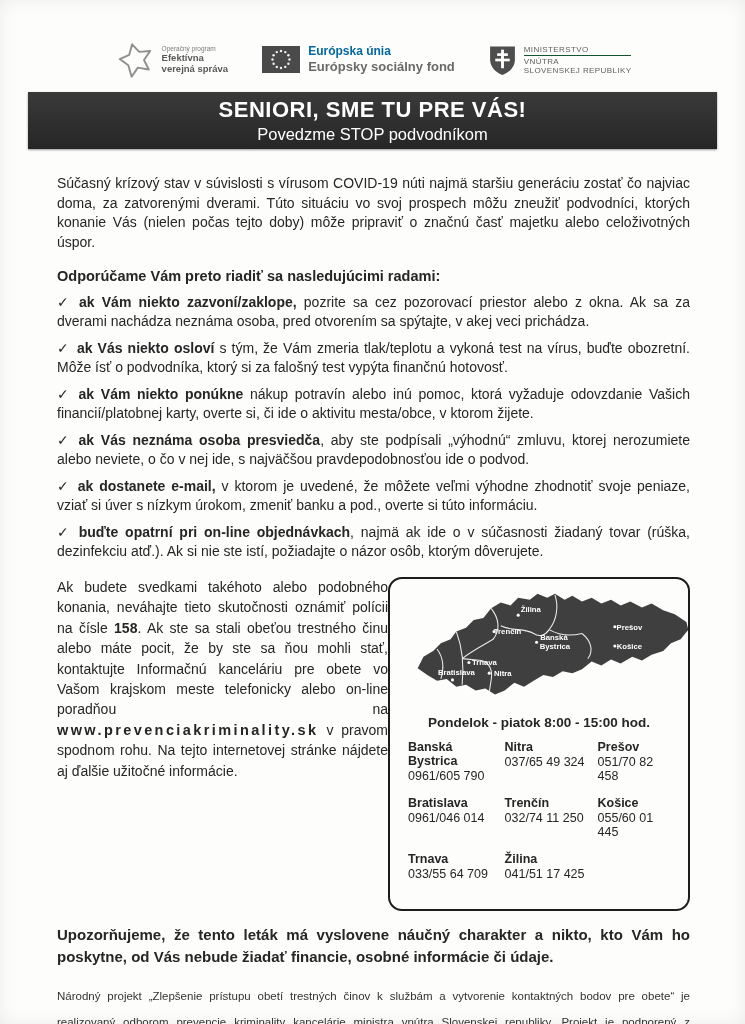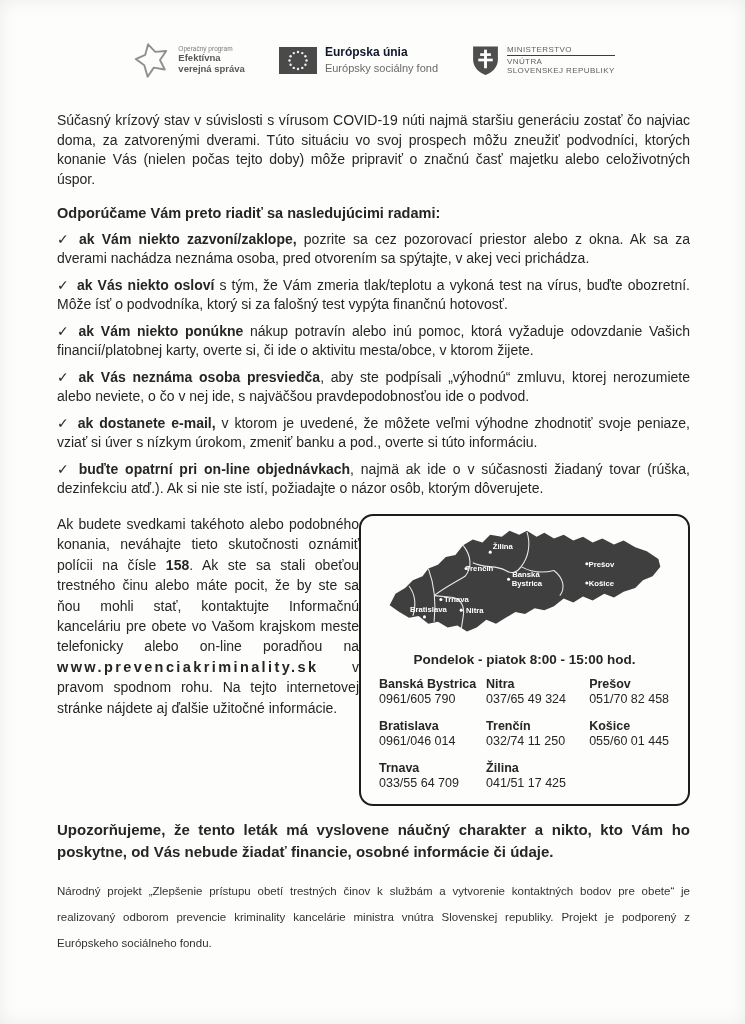--- a/index.html
+++ b/index.html
@@ -14,22 +14,22 @@
     overflow:hidden;
     box-sizing:border-box;
     padding-top:34px;
   }
   
   .logos{display:flex;align-items:center;justify-content:center;gap:34px;height:52px;margin:0 30px 6px 30px;}
   .logo{display:flex;align-items:center;gap:8px;}
   .logo-text{display:flex;flex-direction:column;line-height:1.15;color:#5e5e5e;}
   .t-small{font-size:6.5px;color:#7a7a7a;}
   .t-bold{font-size:9.5px;font-weight:bold;color:#585858;}
-  .eu-title{font-size:12px;font-weight:bold;color:#0f172a;}
-  .eu-sub{font-size:11px;font-weight:normal;color:#6a6a6a;margin-top:2px;}
+  .eu-title{font-size:12px;font-weight:bold;color:#0369a1;}
+  .eu-sub{font-size:13px;font-weight:bold;color:#6a6a6a;margin-top:2px;}
   .minv-line{font-size:8px;letter-spacing:.4px;color:#5e5e5e;}
   .minv-line.first{border-bottom:1px solid #14532d;padding-bottom:1px;margin-bottom:1px;}
   .pk-line{font-size:9.5px;letter-spacing:1px;color:#5e5e5e;font-weight:500;}
   
   .banner{
     margin:0 28px;height:57px;
     background:linear-gradient(#3a3a3a,#262626);
     color:#fff;text-align:center;
     display:flex;flex-direction:column;justify-content:center;gap:2px;
     box-shadow:0 1px 2px rgba(0,0,0,.4);
@@ -42,23 +42,23 @@
   .intro{margin-top:25px;font-size:14px;line-height:19.5px;text-align:justify;}
   .advice-heading{margin-top:16px;font-size:14.5px;font-weight:bold;}
   .bullets{margin-top:9px;}
   .bullet{font-size:14px;line-height:19px;text-align:justify;margin-bottom:8px;}
   .check{margin-right:7px;font-size:14px;}
   
   .two-col{display:flex;margin-top:16px;align-items:stretch;}
   .victim{flex:1;font-size:14px;line-height:20.4px;text-align:justify;}
   .victim .url{font-weight:bold;letter-spacing:2.4px;font-size:14.5px;white-space:nowrap;}
   .contact-box{
-    width:331px;box-sizing:border-box;
+    width:302px;box-sizing:border-box;
     border:2.5px solid #1c1c1c;border-radius:14px;
-    padding:10px 18px 14px 18px;
+    padding:10px 18px 28px 18px;
   }
   .map-wrap{text-align:center;}
   .hours{font-size:13.5px;font-weight:bold;text-align:center;margin:4px 0 10px 0;}
   .grid{display:grid;grid-template-columns:1.25fr 1.2fr 1fr;row-gap:13px;column-gap:6px;}
   .city{font-size:12.5px;font-weight:bold;}
   .phone{font-size:12.5px;margin-top:1px;}
   
   .warning{margin-top:13px;font-size:15px;font-weight:bold;line-height:22px;text-align:justify;}
   .footnote{margin-top:15px;font-size:11.5px;line-height:26px;text-align:justify;color:#333;}
   svg text{font-family:"Liberation Sans","DejaVu Sans",sans-serif;}
@@ -115,20 +115,24 @@
       </svg>
       <div class="logo-text">
         <span class="minv-line first">MINISTERSTVO</span>
         <span class="minv-line">VNÚTRA</span>
         <span class="minv-line">SLOVENSKEJ REPUBLIKY</span>
       </div>
     </div>
 
   </div>
 
+  <div class="banner">
+    <div class="banner-title">SENIORI, SME TU PRE VÁS!</div>
+    <div class="banner-subtitle">Povedzme STOP podvodníkom</div>
+  </div>
 
   <div class="content">
 
     <p class="intro">Súčasný krízový stav v súvislosti s vírusom COVID-19 núti najmä staršiu generáciu zostať čo najviac doma, za zatvorenými dverami. Túto situáciu vo svoj prospech môžu zneužiť podvodníci, ktorých konanie Vás (nielen počas tejto doby) môže pripraviť o značnú časť majetku alebo celoživotných úspor.</p>
 
     <p class="advice-heading">Odporúčame Vám preto riadiť sa nasledujúcimi radami:</p>
 
     <div class="bullets">
       <p class="bullet"><span class="check">✓</span><b>ak Vám niekto zazvoní/zaklope,</b><span> pozrite sa cez pozorovací priestor alebo z okna. Ak sa za dverami nachádza neznáma osoba, pred otvorením sa spýtajte, v akej veci prichádza.</span></p>
       <p class="bullet"><span class="check">✓</span><b>ak Vás niekto osloví</b><span> s tým, že Vám zmeria tlak/teplotu a vykoná test na vírus, buďte obozretní. Môže ísť o podvodníka, ktorý si za falošný test vypýta finančnú hotovosť.</span></p>

